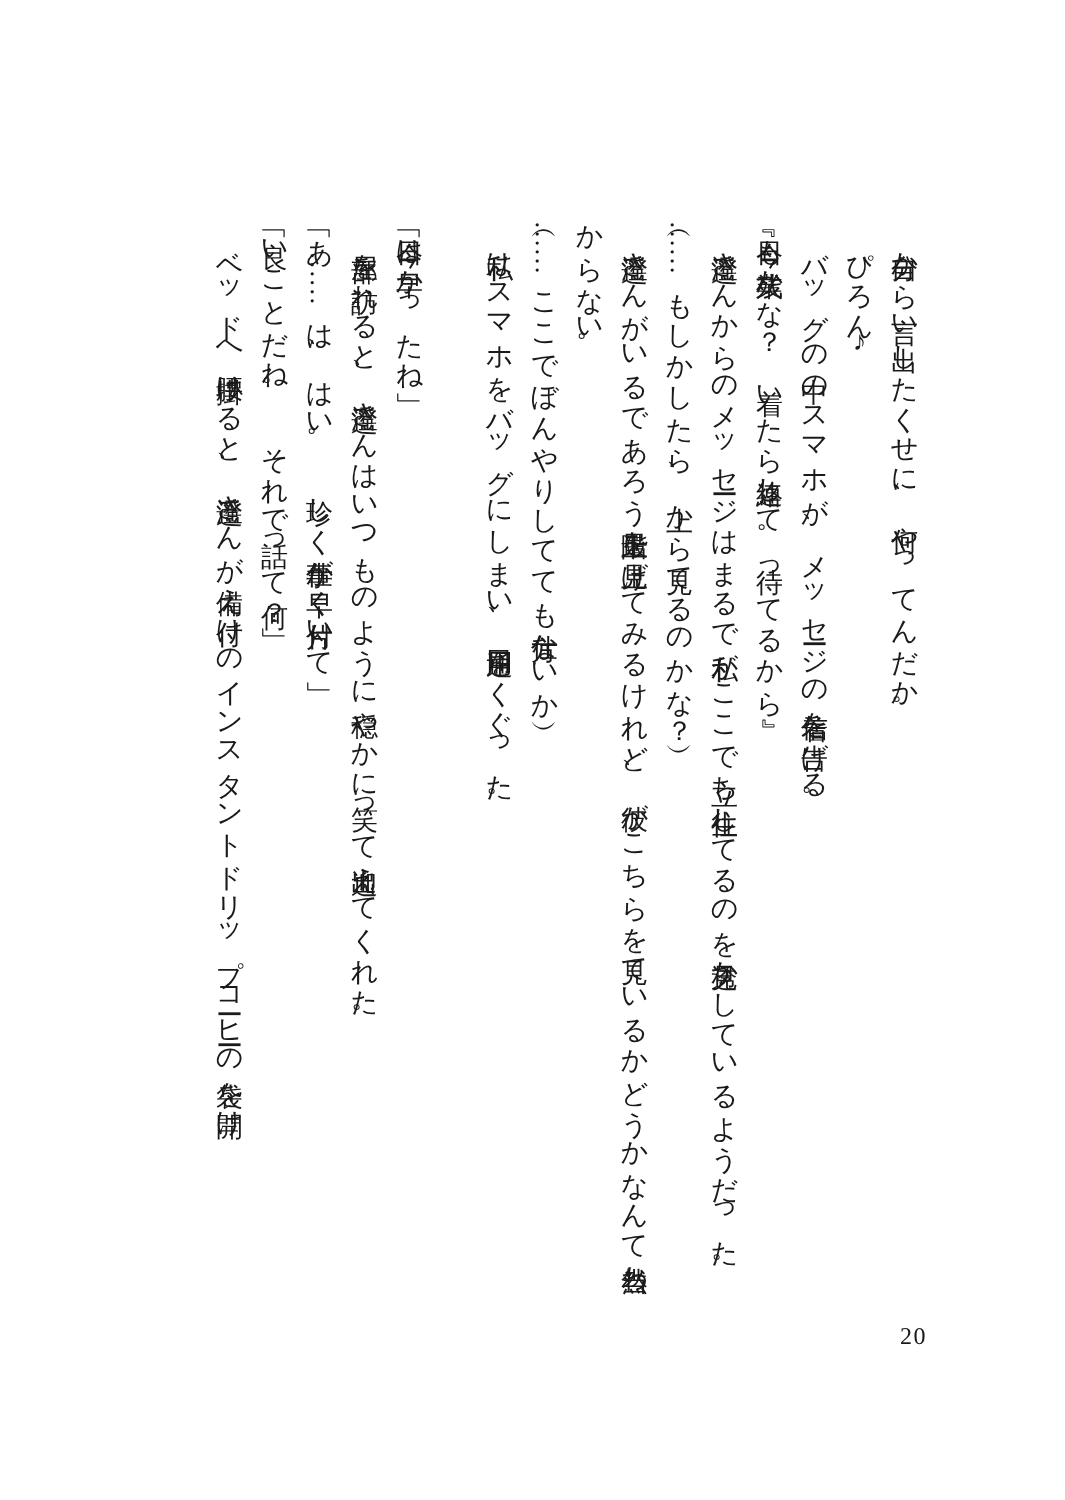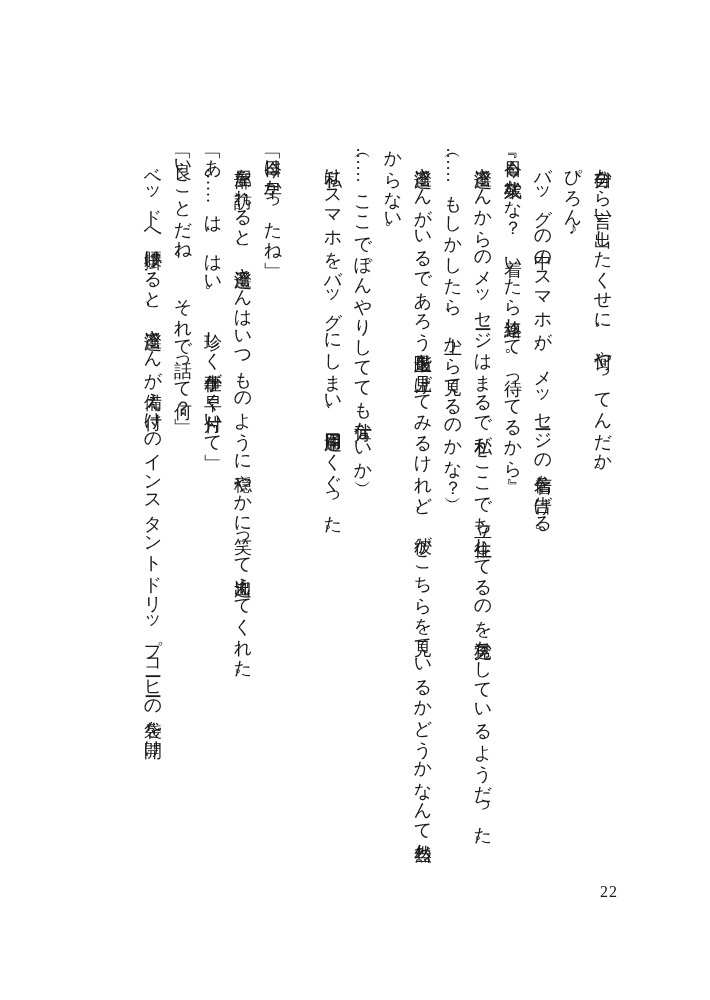--- a/index.html
+++ b/index.html
@@ -54,14 +54,14 @@
       <p class="para full">澄遥さんがいるであろう最上階を見上げてみるけれど、彼がこちらを見ているかどうかなんて当然わからない。</p>
       <p class="para half">（……ここでぼんやりしてても仕方ないか）</p>
       <p class="para full">私はスマホをバッグにしまい、通用口をくぐった。</p>
       <p class="para"><br></p>
       <p class="para half">「今日は早かったね」</p>
       <p class="para full">部屋を訪れると、澄遥さんはいつものように穏やかに笑って出迎えてくれた。</p>
       <p class="para half">「あ……は、はい。　珍しく仕事が早く片付いて」</p>
       <p class="para half">「良いことだね。　それで話って何？」</p>
       <p class="para full">ベッドへ腰掛けると、澄遥さんが備え付けのインスタントドリップコーヒーの袋を開け</p>
     </div>
-  <div class="page-number">22</div>
+  <div class="page-number">20</div>
 </div>
 
 </body></html>

